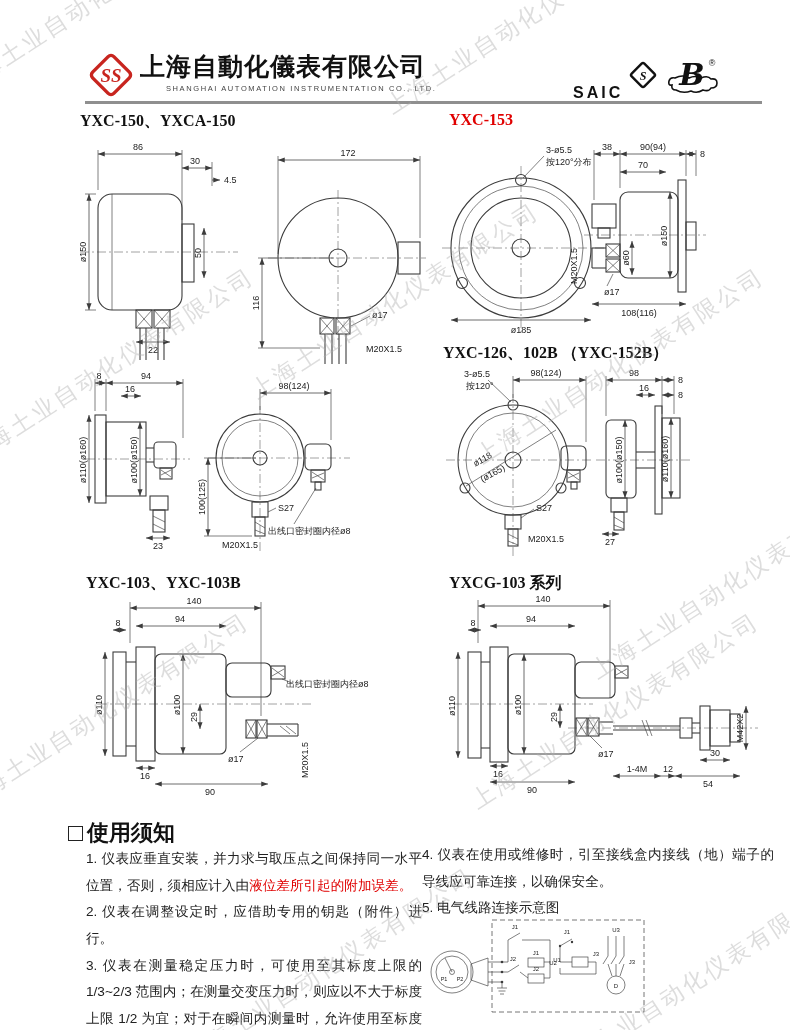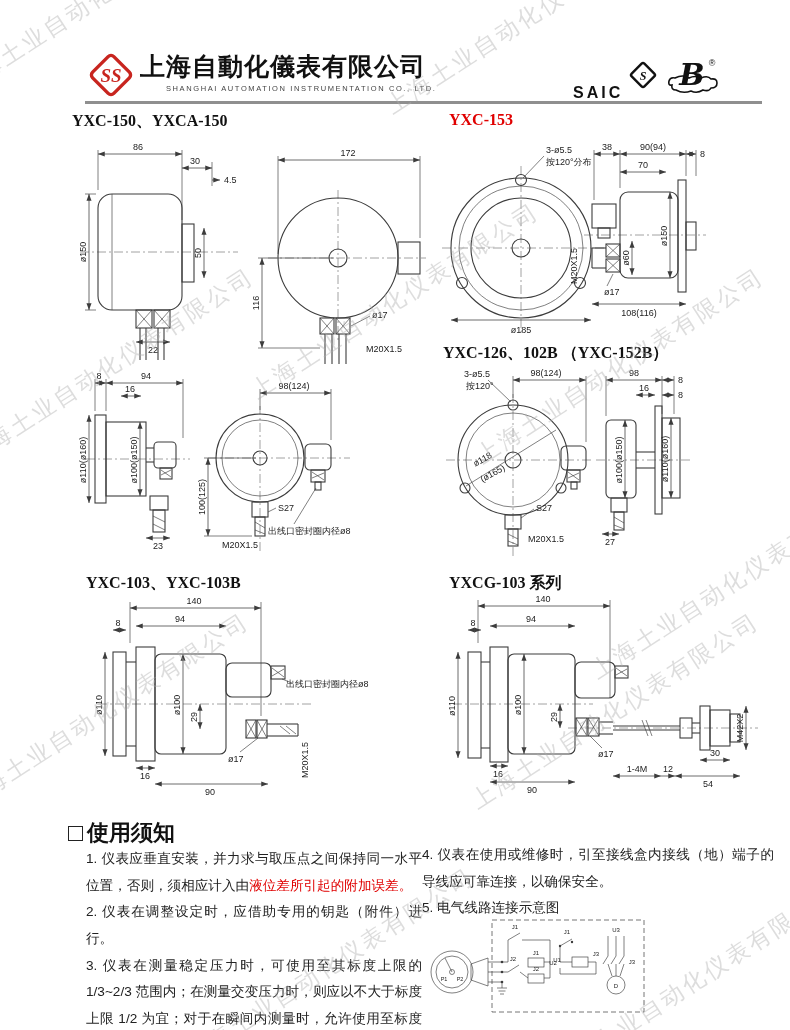--- a/index.html
+++ b/index.html
@@ -72,21 +72,21 @@
       <text x="15" y="20" style="font-family:'Liberation Serif',serif;font-size:12px;font-weight:bold;font-style:italic;fill:#111;text-anchor:middle">S</text>
     </svg>
     <svg class="brand-b" viewBox="0 0 52 46">
       <path d="M8,36 q-5,0 -4,-5 q-4,1 -3,-4 q1,-4 6,-3 q8,-4 14,0 q6,-3 12,0 q7,-3 10,1 q6,-1 6,4 q0,5 -6,5 q-2,4 -8,2 q-6,4 -12,1 q-8,3 -15,-1 z" fill="#fff" stroke="#111" stroke-width="1.6"></path>
       <text x="24" y="31" style="font-family:'DejaVu Serif',serif;font-size:30px;font-weight:bold;font-style:italic;fill:#111;text-anchor:middle">B</text>
       <text x="44" y="12" style="font-size:9px;fill:#111;text-anchor:middle">®</text>
     </svg>
     <div class="hdr-rule"></div>
   </div>
 
-  <div class="dtitle" style="left:72px;top:111px">YXC-150、YXCA-150</div>
+  <div class="dtitle" style="left:80px;top:111px">YXC-150、YXCA-150</div>
   <div class="dtitle red" style="left:449px;top:111px">YXC-153</div>
   <div class="dtitle" style="left:443px;top:343px">YXC-126、102B （YXC-152B）</div>
   <div class="dtitle" style="left:86px;top:573px">YXC-103、YXC-103B</div>
   <div class="dtitle" style="left:449px;top:573px">YXCG-103 系列</div>
 
   <svg class="draw" style="left:76px;top:136px" width="345" height="205" viewBox="0 0 345 205">
     <defs>
         <marker id="ar1" markerWidth="10" markerHeight="10" viewBox="0 0 10 10" refX="9" refY="5" orient="auto-start-reverse">
           <path d="M0,1.6 L9,5 L0,8.4 Z" fill="#3c3c3c"></path>
         </marker>

